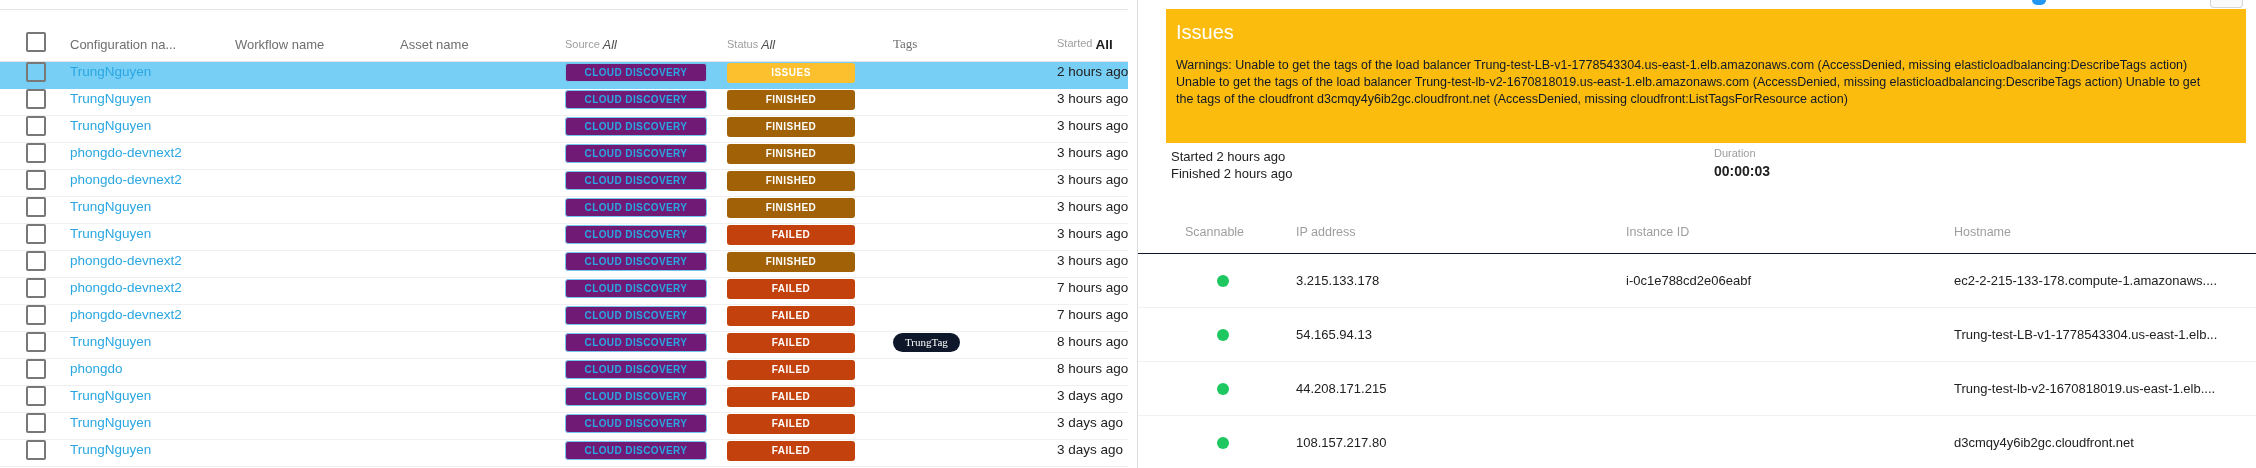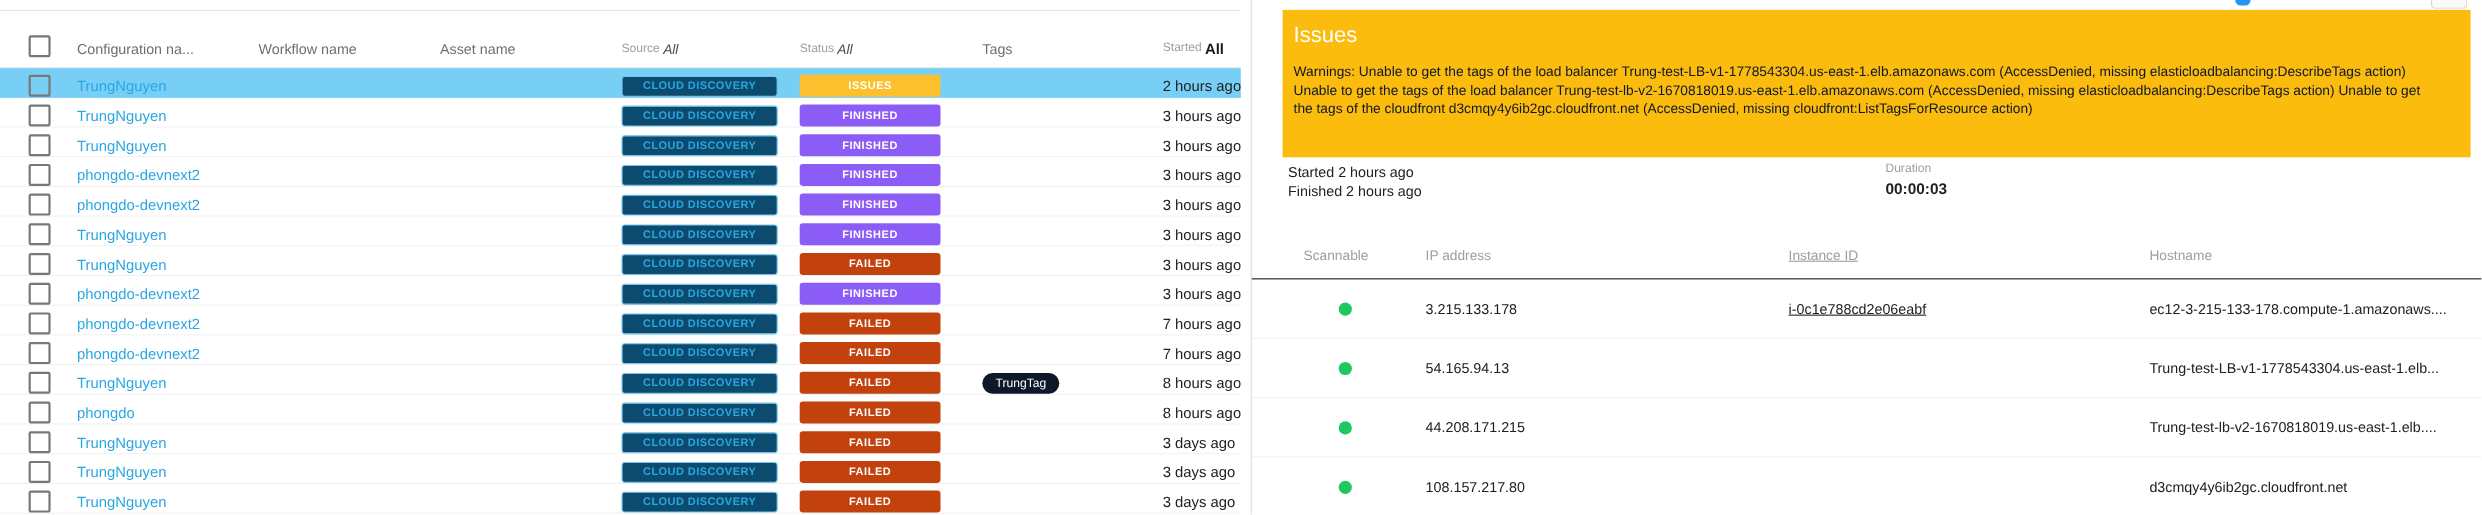--- a/index.html
+++ b/index.html
@@ -4,64 +4,64 @@
 <style>
   html,body{margin:0;padding:0;}
   body{width:2256px;height:468px;overflow:hidden;background:#ffffff;
        font-family:"Liberation Sans","DejaVu Sans",sans-serif;-webkit-font-smoothing:antialiased;}
   .screen{position:relative;width:2256px;height:468px;background:#fff;}
 
   
   .left-clip{position:absolute;left:0;top:0;width:1128px;height:468px;overflow:hidden;background:#fff;}
   .ltable{margin-top:9px;border-top:1px solid #e4e4e4;width:1200px;}
   .lheader{display:flex;height:52px;border-bottom:1px solid #e4e4e4;align-items:flex-end;box-sizing:border-box;padding-bottom:9px;}
-  .lrow{display:flex;height:27px;align-items:flex-end;border-bottom:1px solid #efefef;box-sizing:border-box;background:#fff;}
+  .lrow{display:flex;height:27px;align-items:flex-start;border-bottom:1px solid #efefef;box-sizing:border-box;background:#fff;}
   .lrow.selected{background:#78cff5;border-bottom-color:#78cff5;}
   .c-check{width:70px;flex:none;display:flex;align-items:center;}
   .cb{display:inline-block;width:16px;height:16px;border:2px solid #787878;border-radius:2px;margin-left:26px;background:transparent;}
   .c-config{width:165px;flex:none;}
   .c-work{width:165px;flex:none;}
   .c-asset{width:165px;flex:none;}
   .c-source{width:162px;flex:none;}
   .c-status{width:166px;flex:none;}
-  .c-tags{width:164px;flex:none;}
+  .c-tags{width:164px;flex:none;font-family:Liberation Serif, serif;}
   .c-started{width:130px;flex:none;white-space:nowrap;}
   .hlabel{font-size:13px;color:#6f6f6f;}
   .hstack{display:flex;flex-direction:row;gap:3px;}
   .hsub{font-size:11px;color:#9e9e9e;}
   .hfilter{font-size:12.5px;font-style:italic;color:#4d4d4d;}
   .hfilter.bold{font-style:normal;font-weight:bold;color:#1c1c1c;font-size:13.5px;}
   .name{font-size:13.5px;color:#2aa7e2;text-decoration:none;cursor:pointer;}
   .src-badge{display:inline-flex;align-items:center;justify-content:center;width:140px;height:17px;
-             border:1px solid #74c7ec;border-radius:3px;background:#0c4a6e;color:#2aa7e2;
+             border:1px solid #74c7ec;border-radius:3px;background:#701a75;color:#2aa7e2;
              font-size:10px;font-weight:bold;letter-spacing:.4px;}
   .st-badge{display:inline-flex;align-items:center;justify-content:center;width:128px;height:20px;
             border-radius:3px;color:#fff;font-size:10px;font-weight:bold;letter-spacing:.5px;}
   .st-issues{background:#fcc02e;}
-  .st-finished{background:#8b5cf6;}
+  .st-finished{background:#a16207;}
   .st-failed{background:#c2410c;}
   .tag-pill{display:inline-flex;align-items:center;justify-content:center;height:19px;padding:0 12px;
             border-radius:10px;background:#0f172a;color:#fff;font-size:11px;}
   .started-txt{font-size:13.5px;color:#212121;}
 
   
   .issues-panel{position:absolute;left:1137px;top:0;width:1119px;height:468px;background:#fff;border-left:1px solid #dcdcdc;box-sizing:border-box;}
   .banner{position:absolute;left:28px;top:9px;width:1080px;height:134px;background:#fbbc0d;box-sizing:border-box;padding:12px 14px 0 10px;}
   .banner-title{color:#fff;font-size:20px;font-weight:400;}
   .banner-text{margin-top:13px;max-width:1030px;color:#0f172a;font-size:12.5px;line-height:17px;}
   .meta{position:absolute;left:33px;top:148px;font-size:13px;color:#212121;line-height:17px;}
   .duration{position:absolute;left:576px;top:147px;}
   .dur-label{font-size:11px;color:#9e9e9e;}
   .dur-value{font-size:14px;color:#212121;margin-top:4px;font-weight:700;}
   .rtable{position:absolute;left:0;top:210px;right:0;}
   .rheader{display:flex;align-items:center;height:43px;padding-left:47px;border-bottom:1px solid #0f172a;color:#9e9e9e;font-size:12.5px;}
   .rrow{display:flex;align-items:center;height:53px;padding-left:47px;border-bottom:1px solid #f0f0f0;font-size:13px;color:#212121;}
   .rc-scan{width:111px;flex:none;display:flex;align-items:center;}
   .rc-ip{width:330px;flex:none;}
-  .rc-inst{width:308px;flex:none;text-decoration:underline;}
+  .rc-inst{width:308px;flex:none;}
   .rc-host{flex:1;white-space:nowrap;overflow:hidden;margin-left:20px;}
   .dot{display:inline-block;width:12px;height:12px;border-radius:50%;background:#1ec75f;margin-left:32px;}
 
   
   .refresh-dot{position:absolute;left:2032px;top:0;width:14px;height:5px;background:#2196f3;border-radius:0 0 7px 7px;}
   .corner-btn{position:absolute;left:2210px;top:0;width:33px;height:8px;background:#fafafa;border:1px solid #d5d5d5;border-top:none;border-radius:0 0 4px 4px;box-sizing:border-box;}
 </style>
 </head>
 <body>
 
@@ -315,21 +315,21 @@
         <div class="rc-inst">Instance ID</div>
         <div class="rc-host">Hostname</div>
       </div>
       <div id="rrows">
   <div class="rrow">
     <div class="rc-scan">
               <span class="dot"></span>
             </div>
     <div class="rc-ip">3.215.133.178</div>
     <div class="rc-inst">i-0c1e788cd2e06eabf</div>
-    <div class="rc-host">ec12-3-215-133-178.compute-1.amazonaws....</div>
+    <div class="rc-host">ec2-2-215-133-178.compute-1.amazonaws....</div>
   </div>
 
   <div class="rrow">
     <div class="rc-scan">
               <span class="dot"></span>
             </div>
     <div class="rc-ip">54.165.94.13</div>
     <div class="rc-inst"></div>
     <div class="rc-host">Trung-test-LB-v1-1778543304.us-east-1.elb...</div>
   </div>

